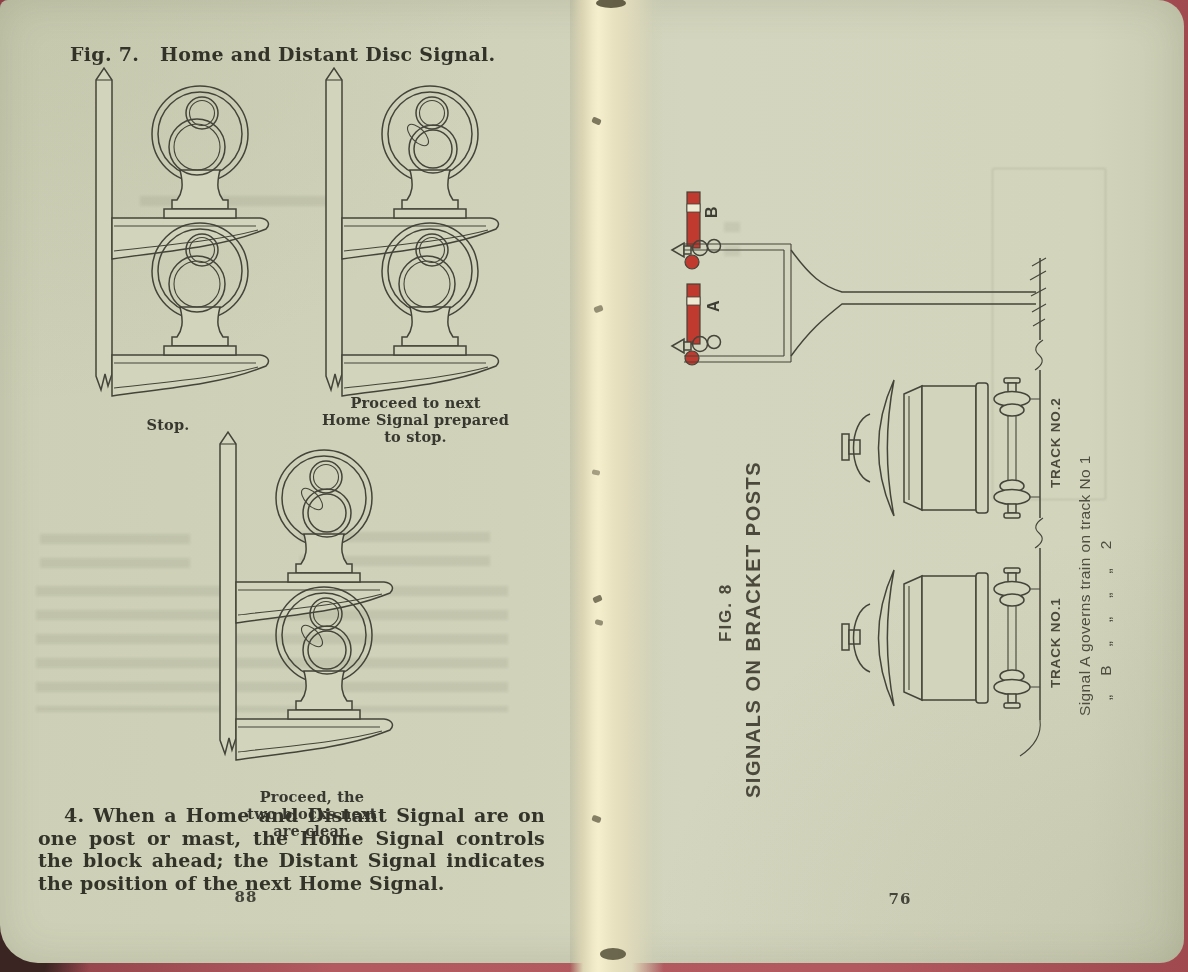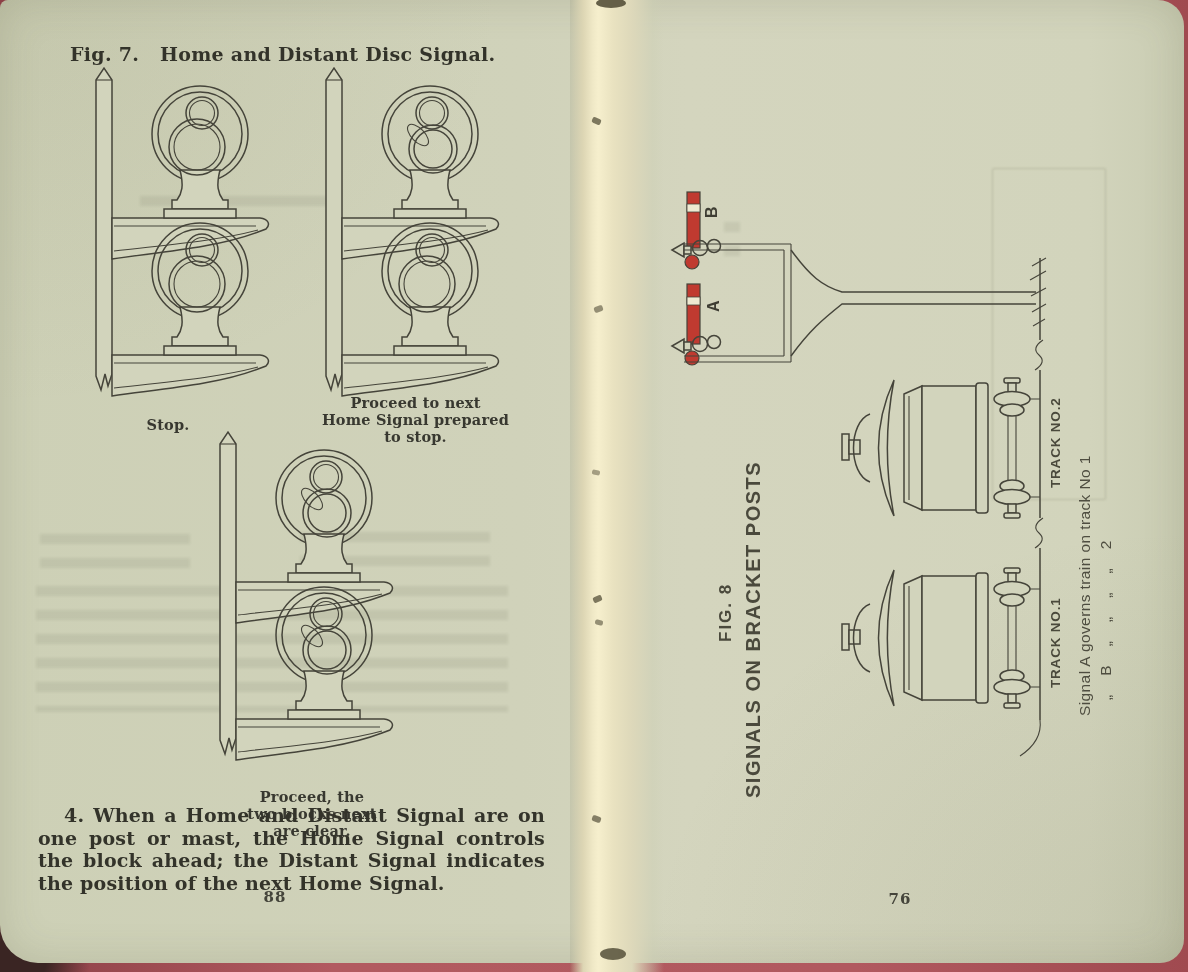--- a/index.html
+++ b/index.html
@@ -212,21 +212,21 @@
     <div class="caption" style="left:88px;top:390px;width:160px;">Stop.</div>
     <div class="caption" style="left:308px;top:368px;width:215px;">Proceed to next
 Home Signal prepared
 to stop.</div>
     <div class="caption" style="left:212px;top:762px;width:200px;">Proceed, the
 two blocks next
 are clear.</div>
 
     <div class="para">4.  When a Home and Distant Signal are on one post or mast, the Home Signal controls the block ahead; the Distant Signal indicates the position of the next Home Signal.</div>
 
-    <div class="pageno" style="left:245px;top:888px;text-align:center;">88</div>
+    <div class="pageno" style="left:216px;top:888px;text-align:center;">88</div>
   </div>
 
   <div>
 
     <div class="ghost-box" style="left:992px;top:168px;width:112px;height:330px;"></div>
     <div class="ghost" style="left:724px;top:222px;width:16px;height:44px;"></div>
 
     <svg style="left:660px;top:180px;" width="400" height="600" viewBox="0 0 400 600">
 
       <g>

